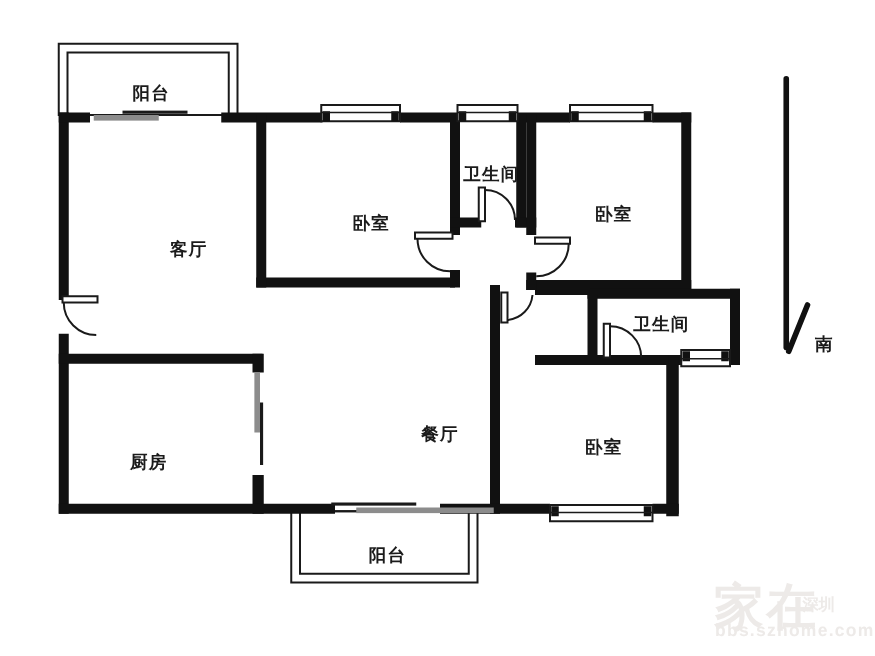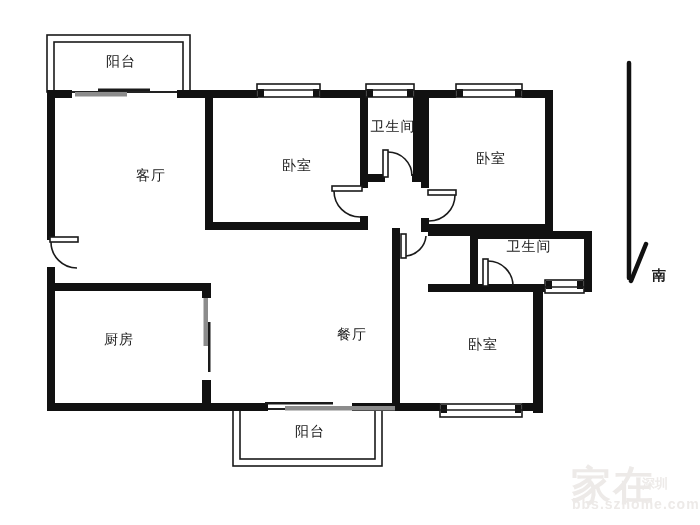--- a/index.html
+++ b/index.html
@@ -3,21 +3,21 @@
 <meta charset="utf-8">
 <style>
   html,body{margin:0;padding:0;background:#ffffff;}
   #canvas{
     position:relative;width:700px;height:525px;background:#ffffff;overflow:hidden;
     font-family:"Liberation Sans","DejaVu Sans",sans-serif;
   }
   #plan-svg{position:absolute;left:0;top:0;}
   .room-label{
     position:absolute;transform:translate(-50%,-50%);
-    font-size:14px;font-weight:400;color:#1b1b1b;letter-spacing:1px;white-space:nowrap;
+    font-size:14px;font-weight:700;color:#1b1b1b;letter-spacing:1px;white-space:nowrap;margin-top:13px;
   }
   .compass-label{
     position:absolute;transform:translate(-50%,-50%);
     font-size:14px;font-weight:700;color:#1b1b1b;
   }
   .wm{position:absolute;color:#edeae8;white-space:nowrap;}
   .wm-brand{left:571px;top:458px;font-size:40px;font-weight:700;letter-spacing:2px;}
   .wm-city{left:642px;top:475px;font-size:13px;font-weight:700;}
   .wm-site{left:572px;top:496px;font-size:14px;font-weight:700;letter-spacing:1px;}
 </style>
@@ -148,27 +148,27 @@
       </g>
     </g>
 
     <g stroke="#111111" stroke-width="4.5" stroke-linecap="round">
       <line x1="629" y1="63" x2="629" y2="278"></line>
       <line x1="646" y1="244" x2="631" y2="281"></line>
     </g>
   </svg>
 
   <div class="room-label" style="left:121px;top:62px;">阳台</div>
-  <div class="room-label" style="left:151px;top:176px;">客厅</div>
+  <div class="room-label" style="left:151px;top:187px;">客厅</div>
   <div class="room-label" style="left:297px;top:166px;">卧室</div>
   <div class="room-label" style="left:393px;top:127px;">卫生间</div>
   <div class="room-label" style="left:491px;top:159px;">卧室</div>
   <div class="room-label" style="left:529px;top:247px;">卫生间</div>
   <div class="room-label" style="left:352px;top:335px;">餐厅</div>
-  <div class="room-label" style="left:119px;top:340px;text-align:right;">厨房</div>
+  <div class="room-label" style="left:119px;top:357px;text-align:right;">厨房</div>
   <div class="room-label" style="left:483px;top:345px;">卧室</div>
   <div class="room-label" style="left:310px;top:432px;">阳台</div>
   <div class="compass-label" style="left:659px;top:276px;">南</div>
 
   <div class="wm wm-brand">家在</div>
   <div class="wm wm-city">深圳</div>
   <div class="wm wm-site">bbs.szhome.com</div>
 
 </div>
 

